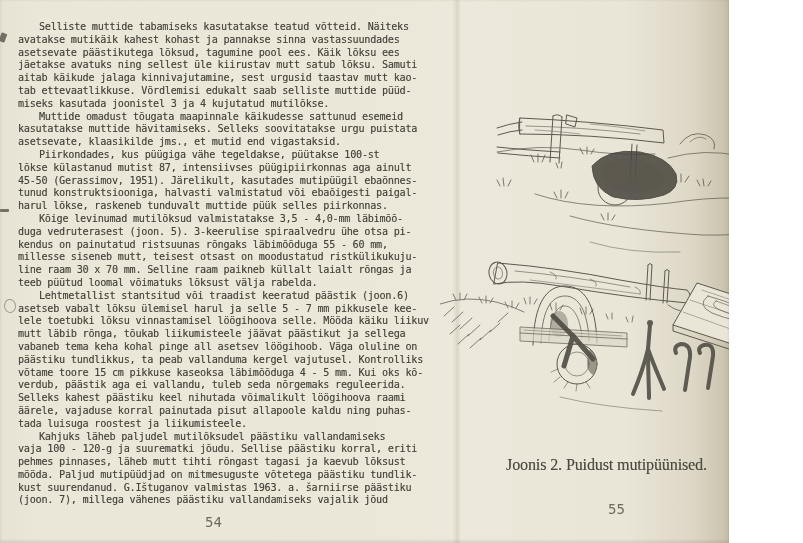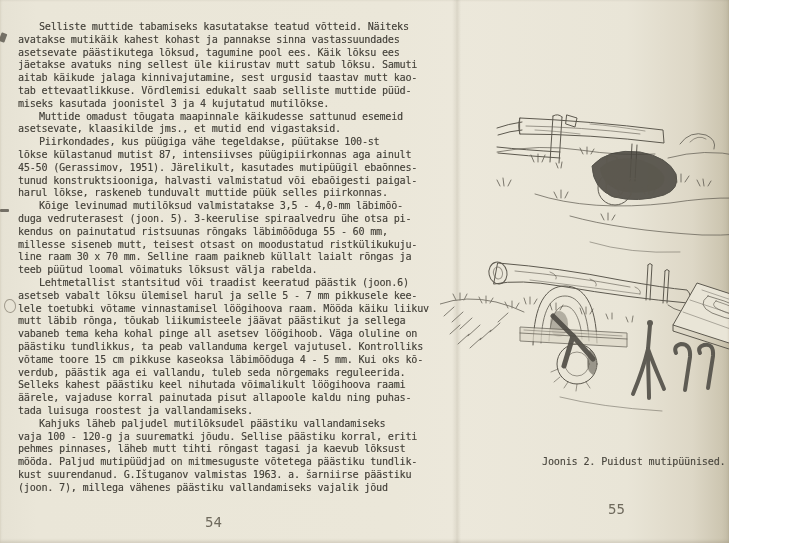--- a/index.html
+++ b/index.html
@@ -21,23 +21,24 @@
   .text-block{
     position:absolute;left:18px;top:21px;width:420px;
     font-size:10px;line-height:12.8px;letter-spacing:-0.15px;
     color:#45423b;
     text-shadow:0.3px 0 0 rgba(66,62,52,.4);
     white-space:nowrap;
   }
   .text-block .line{height:12.8px;}
   .text-block .line.indent{padding-left:21px;}
   .caption{
-    position:absolute;left:542px;top:456px;
-    font-size:10px;color:#4a473f;letter-spacing:-0.1px;
+    position:absolute;left:506px;top:456px;
+    font-size:16px;color:#4a473f;letter-spacing:-0.1px;
     text-shadow:0.3px 0 0 rgba(66,62,52,.35);
+    font-family:Liberation Serif, serif;
   }
   .pageno{position:absolute;font-size:14px;color:#6f6a5d;}
   .pageno.left{left:205px;top:514px;}
   .pageno.right{left:608px;top:501px;}
   .margin-circle{
     position:absolute;left:4px;top:299px;width:10px;height:12px;
     border:1px solid #8d8779;border-radius:50%;
     transform:rotate(-8deg);opacity:.8;
   }
   .scan-mark{position:absolute;background:#4d4a42;opacity:.75;border-radius:1px;}
@@ -57,43 +58,44 @@
 
   <div class="text-block">
       <div class="line indent">Selliste muttide tabamiseks kasutatakse teatud võtteid. Näiteks</div>
       <div class="line">avatakse mutikäik kahest kohast ja pannakse sinna vastassuundades</div>
       <div class="line">asetsevate päästikutega lõksud, tagumine pool ees. Käik lõksu ees</div>
       <div class="line">jäetakse avatuks ning sellest üle kiirustav mutt satub lõksu. Samuti</div>
       <div class="line">aitab käikude jalaga kinnivajutamine, sest urgusid taastav mutt kao-</div>
       <div class="line">tab ettevaatlikkuse. Võrdlemisi edukalt saab selliste muttide püüd-</div>
       <div class="line">miseks kasutada joonistel 3 ja 4 kujutatud mutilõkse.</div>
       <div class="line indent">Muttide omadust tõugata maapinnale käikudesse sattunud esemeid</div>
+      <div class="line">kasutatakse muttide hävitamiseks. Selleks soovitatakse urgu puistata</div>
       <div class="line">asetsevate, klaasikilde jms., et mutid end vigastaksid.</div>
       <div class="line indent">Piirkondades, kus püügiga vähe tegeldakse, püütakse 100-st</div>
       <div class="line">lõkse külastanud mutist 87, intensiivses püügipiirkonnas aga ainult</div>
       <div class="line">45-50 (Gerassimov, 1951). Järelikult, kasutades mutipüügil ebaõnnes-</div>
       <div class="line">tunud konstruktsiooniga, halvasti valmistatud või ebaõigesti paigal-</div>
       <div class="line">harul lõkse, raskeneb tunduvalt muttide püük selles piirkonnas.</div>
       <div class="line indent">Kõige levinumad mutilõksud valmistatakse 3,5 - 4,0-mm läbimõõ-</div>
       <div class="line">duga vedruterasest (joon. 5). 3-keerulise spiraalvedru ühe otsa pi-</div>
       <div class="line">kendus on painutatud ristsuunas rõngaks läbimõõduga 55 - 60 mm,</div>
       <div class="line">millesse siseneb mutt, teisest otsast on moodustatud ristkülikukuju-</div>
       <div class="line">line raam 30 x 70 mm. Selline raam paikneb küllalt laialt rõngas ja</div>
       <div class="line">teeb püütud loomal võimatuks lõksust välja rabelda.</div>
       <div class="line indent">Lehtmetallist stantsitud või traadist keeratud päästik (joon.6)</div>
       <div class="line">asetseb vabalt lõksu ülemisel harul ja selle 5 - 7 mm pikkusele kee-</div>
-      <div class="line">lele toetubki võtame vinnastamisel löögihoova raam. Mööda käiku liikuv</div>
+      <div class="line">lele toetubki lõksu vinnastamisel löögihoova selle. Mööda käiku liikuv</div>
       <div class="line">mutt läbib rõnga, tõukab liikumisteele jäävat päästikut ja sellega</div>
       <div class="line">vabaneb tema keha kohal pinge all asetsev löögihoob. Väga oluline on</div>
       <div class="line">päästiku tundlikkus, ta peab vallanduma kergel vajutusel. Kontrolliks</div>
       <div class="line">võtame toore 15 cm pikkuse kaseoksa läbimõõduga 4 - 5 mm. Kui oks kõ-</div>
       <div class="line">verdub, päästik aga ei vallandu, tuleb seda nõrgemaks reguleerida.</div>
       <div class="line">Selleks kahest päästiku keel nihutada võimalikult löögihoova raami</div>
       <div class="line">äärele, vajaduse korral painutada pisut allapoole kaldu ning puhas-</div>
-      <div class="line">tada luisuga roostest ja vallandamiseks.</div>
+      <div class="line">tada luisuga roostest ja liikumisteele.</div>
       <div class="line indent">Kahjuks läheb paljudel mutilõksudel päästiku vallandamiseks</div>
       <div class="line">vaja 100 - 120-g ja suurematki jõudu. Sellise päästiku korral, eriti</div>
       <div class="line">pehmes pinnases, läheb mutt tihti rõngast tagasi ja kaevub lõksust</div>
       <div class="line">mööda. Paljud mutipüüdjad on mitmesuguste võtetega päästiku tundlik-</div>
       <div class="line">kust suurendanud. G.Ištuganov valmistas 1963. a. šarniirse päästiku</div>
       <div class="line">(joon. 7), millega vähenes päästiku vallandamiseks vajalik jõud</div>
     </div>
 
   <div class="margin-circle"></div>
   <div class="scan-mark m1"></div>

